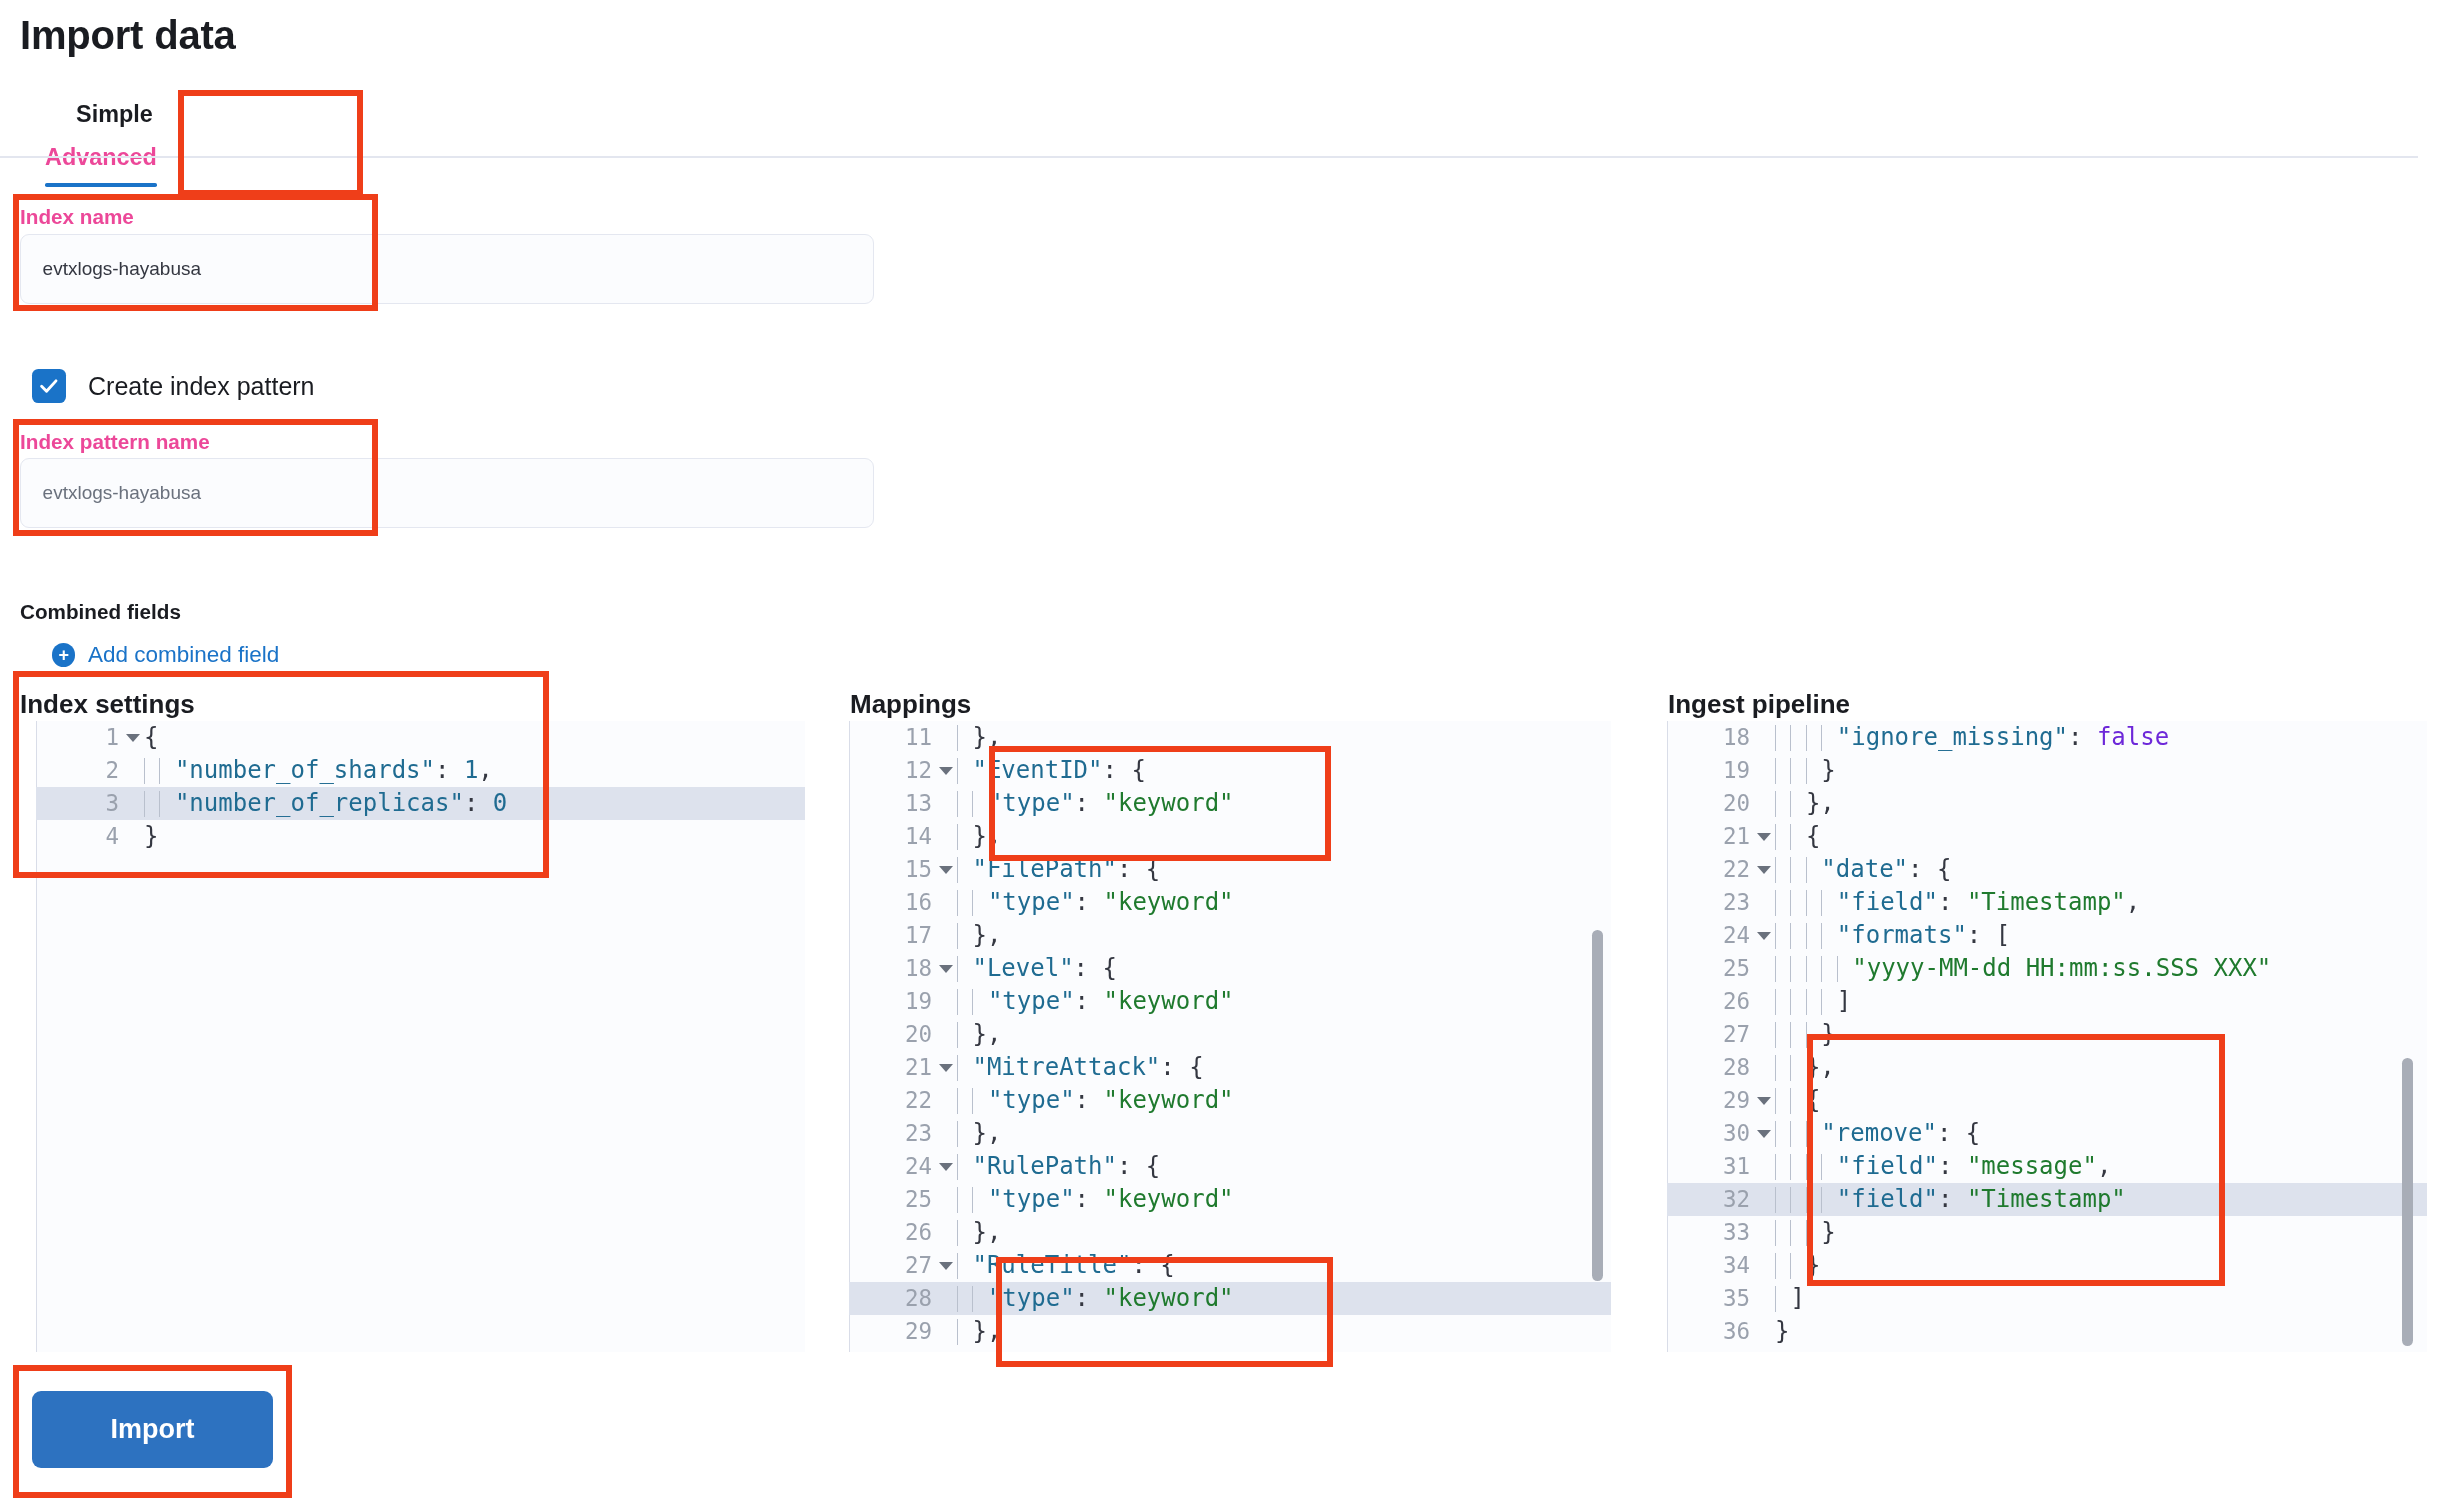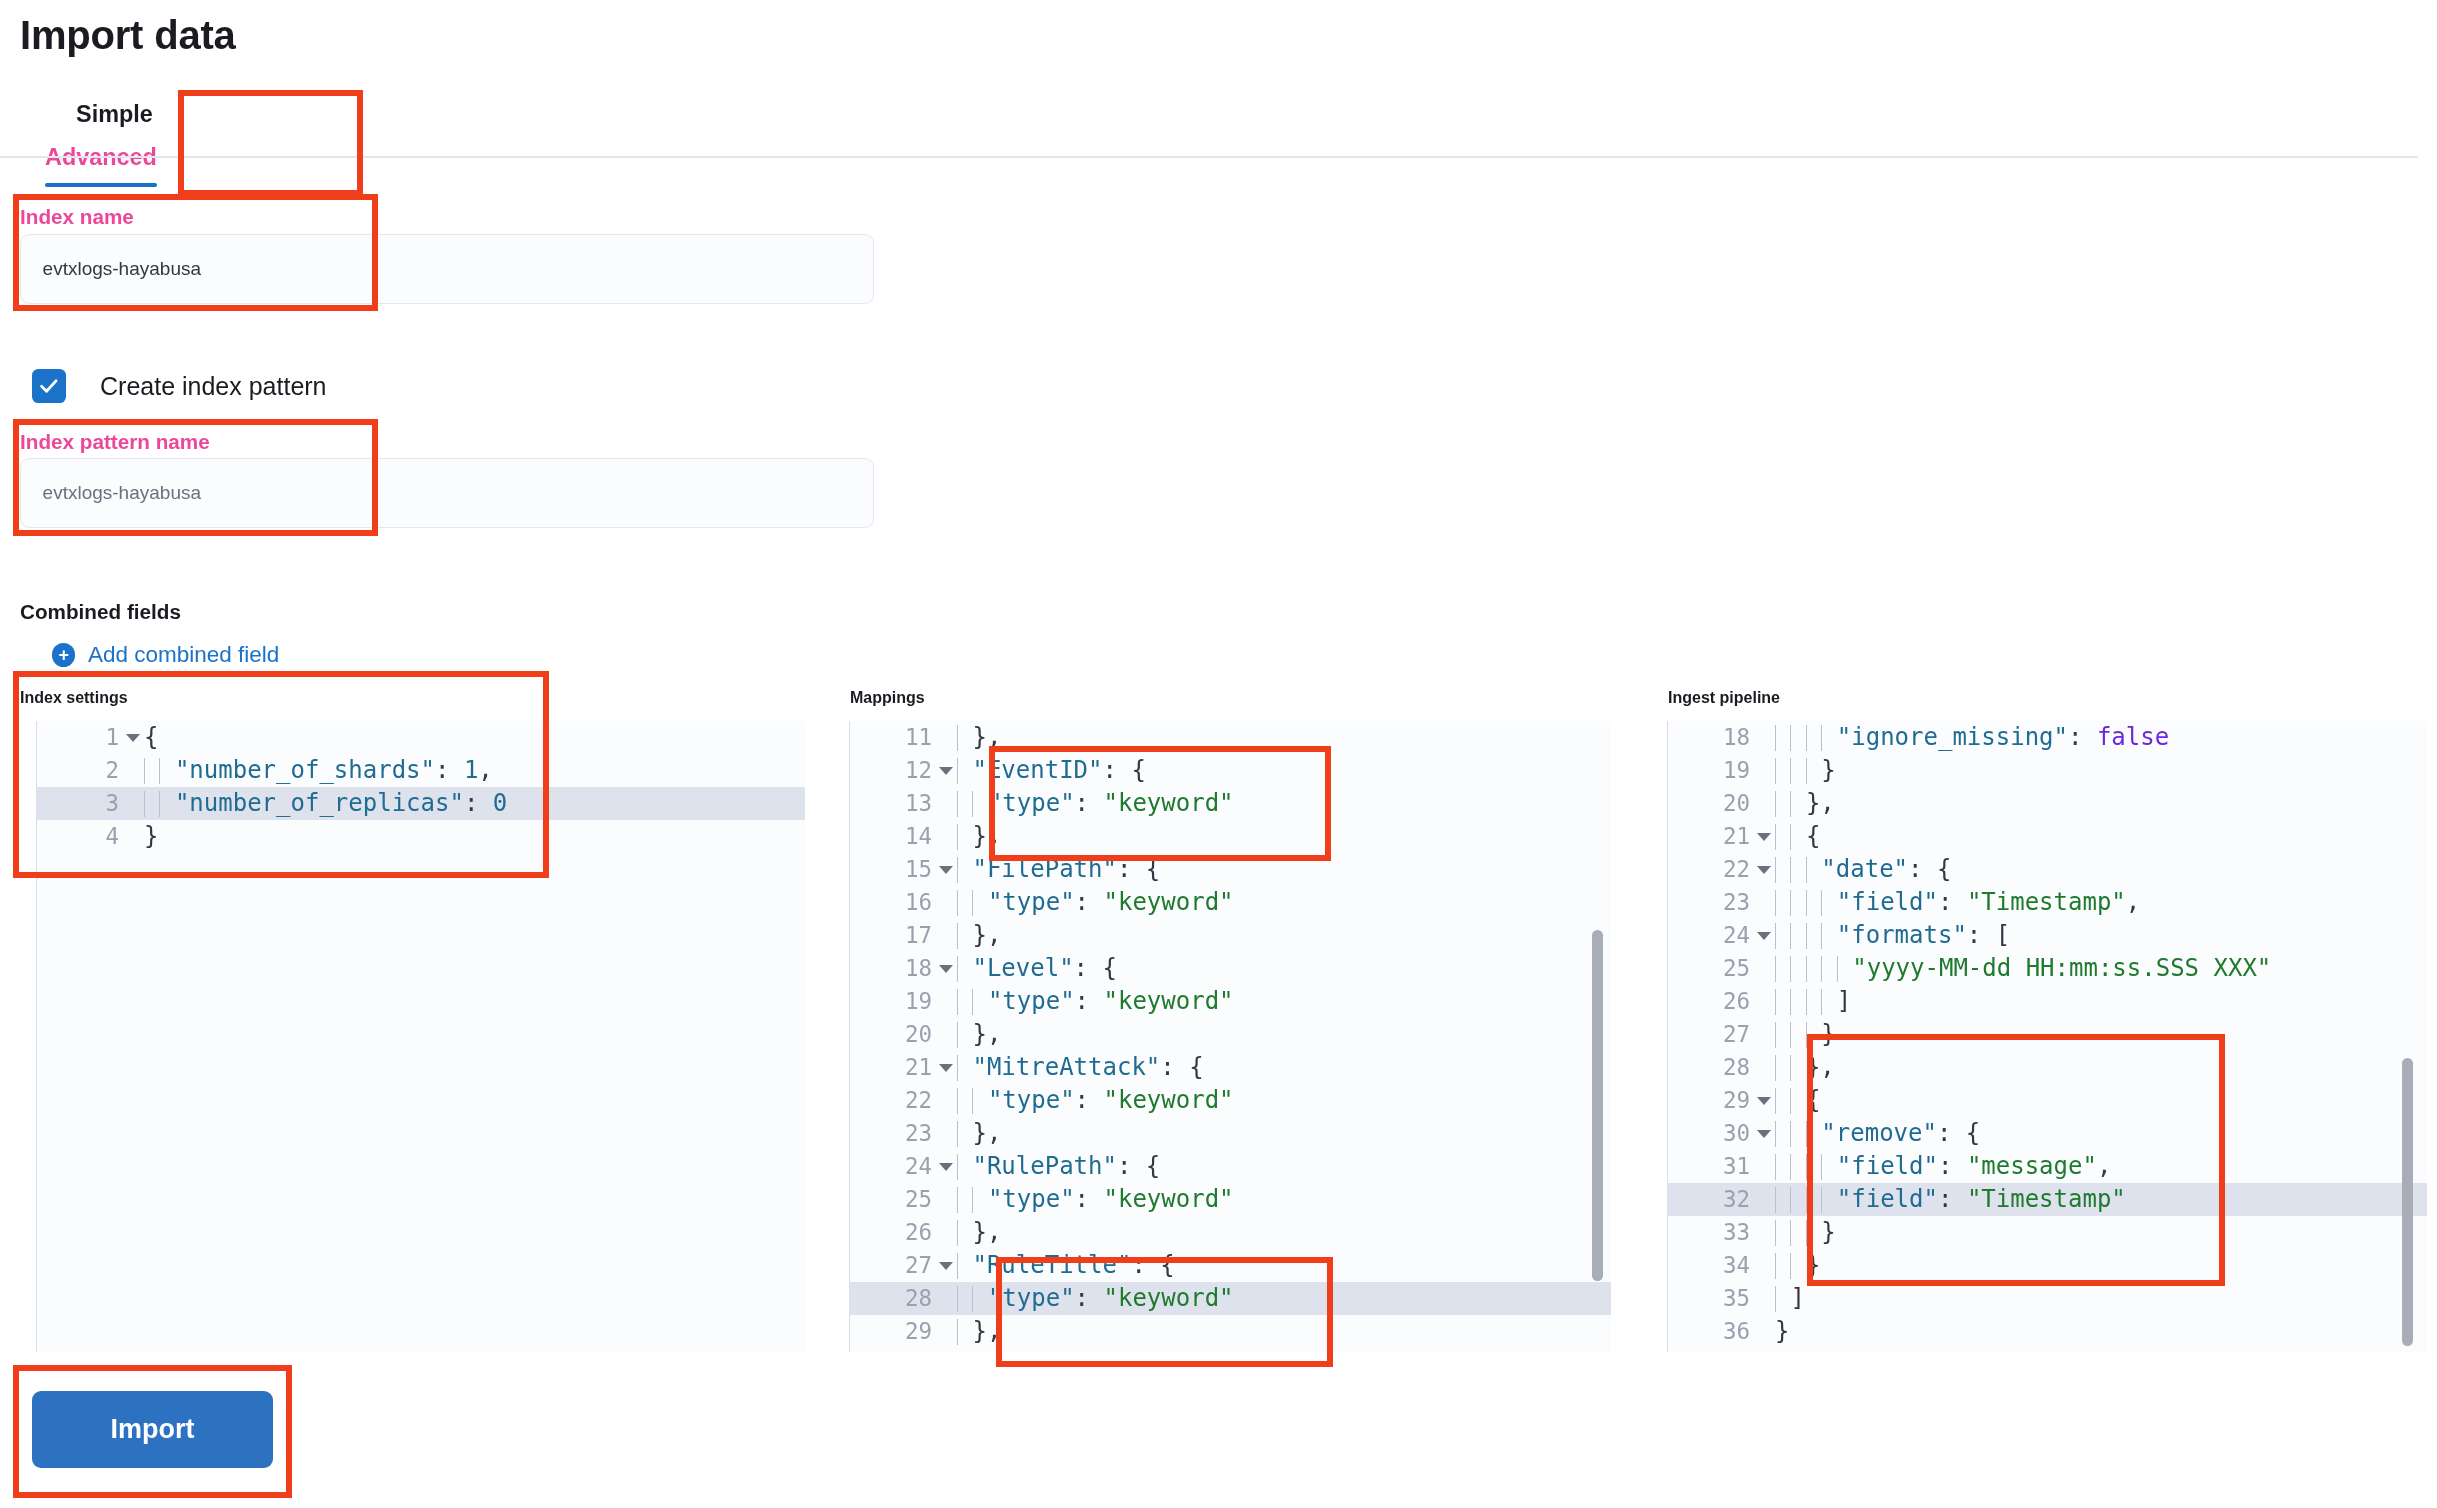--- a/index.html
+++ b/index.html
@@ -42,21 +42,21 @@
     background:#fbfcfe; font-size:19px; color:#343741;
     display:flex; align-items:center; padding:0 21.6px;
     box-shadow: inset 0 0 0 0 #fff;
   }
   .text-input.placeholder { color:#6a717d; }
 
   #index-name-label { position:absolute; left:20px; top:205px; }
   #index-name-input { position:absolute; left:20px; top:234px; }
 
   #create-pattern-row {
-    position:absolute; left:32px; top:369px; display:flex; align-items:center; gap:34px;
+    position:absolute; left:32px; top:369px; display:flex; align-items:center; gap:22px;
   }
   .checkbox {
     width:34px; height:34px; border-radius:6.3px; background:#1a73c8;
     display:flex; align-items:center; justify-content:center; flex:none;
   }
   .checkbox svg { display:block; }
   #create-pattern-label { font-size:25px; color:#1a1c21; }
 
   #index-pattern-label { position:absolute; left:20px; top:430px; }
   #index-pattern-input { position:absolute; left:20px; top:458px; }
@@ -66,21 +66,21 @@
     position:absolute; left:52px; top:642px; display:flex; align-items:center; gap:12.6px; cursor:pointer;
   }
   .plus-icon {
     width:23.4px; height:23.4px; border-radius:50%; background:#1a73c8; color:#fff;
     display:flex; align-items:center; justify-content:center; font-size:18px; font-weight:700;
     line-height:1; flex:none;
   }
   #add-combined-field-label { font-size:22.5px; color:#1a73c8; }
 
   
-  .editor-title { position:absolute; font-size:16px; font-weight:700; color:#1a1c21; }
+  .editor-title { position:absolute; font-size:26px; font-weight:700; color:#1a1c21; }
   .editor {
     position:absolute; background:#fbfcfe; overflow:hidden;
     font-family:"DejaVu Sans Mono", monospace;
   }
   .editor .gutterline { position:absolute; left:0; top:0; bottom:0; width:0.9px; background:#d9dde8; }
   .code-row { position:relative; height:33px; }
   .code-row.active { background:#dde2ed; }
   .ln {
     position:absolute; left:0; width:83px; text-align:right;
     font-size:22.5px; color:#9aa1ad; line-height:33px;

